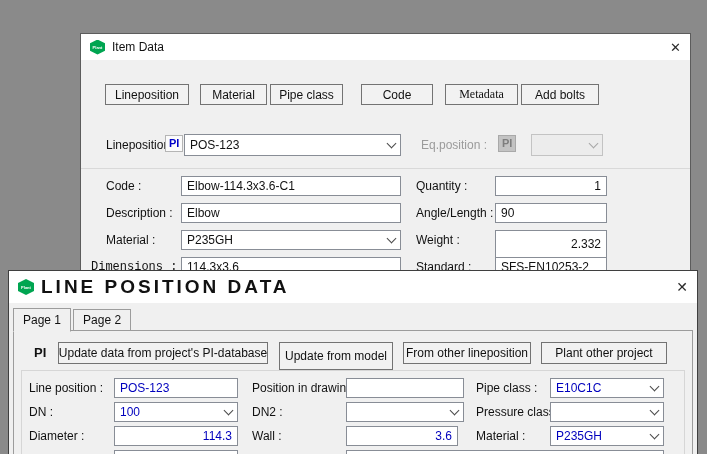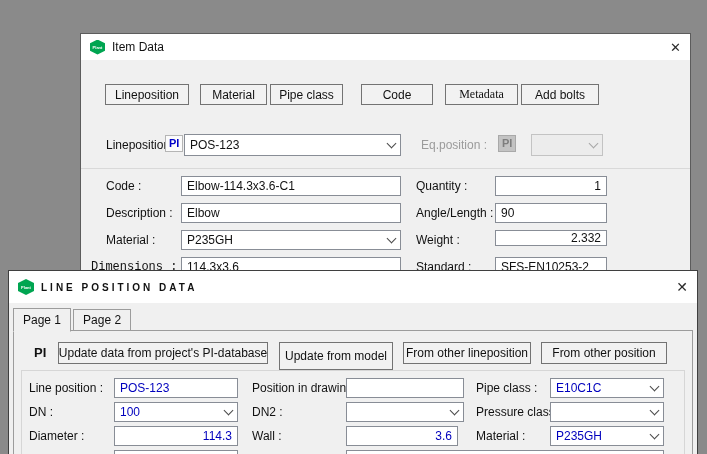--- a/index.html
+++ b/index.html
@@ -90,50 +90,50 @@
     <div class="input right" style="left:414px;top:142px;width:112px;height:20px;">
       <span class="val">1</span>
     </div>
 
     <span class="label" style="left:335px;top:172px;">Angle/Length :</span>
     <div class="input" style="left:414px;top:169px;width:112px;height:20px;">
       <span class="val">90</span>
     </div>
 
     <span class="label" style="left:335px;top:199px;">Weight :</span>
-    <div class="input right" style="left:414px;top:196px;width:112px;height:16px;padding-left:20px;">
+    <div class="input right" style="left:414px;top:196px;width:112px;height:28px;padding-left:20px;">
       <span class="val">2.332</span>
     </div>
 
     <span class="label" style="left:335px;top:226px;">Standard :</span>
     <div class="input" style="left:414px;top:223px;width:112px;height:20px;">
       <span class="val">SFS-EN10253-2</span>
     </div>
   </div>
 
   <div class="dialog" style="left:8px;top:245px;width:690px;height:202px;border:1px solid #3f3f3f;z-index:5;">
     <div class="titlebar" style="height:32px;">
       <span class="hex" style="width:16px;height:16px;">
           <span>Plant</span>
         </span>
-      <span style="font-size:10px;font-weight:600;letter-spacing:3px;">LINE POSITION DATA</span>
+      <span style="font-size:19px;font-weight:600;letter-spacing:3px;">LINE POSITION DATA</span>
       <span class="close" style="font-size:14px;">✕</span>
     </div>
 
     <div class="tabs">
       <div class="tab active">Page 1</div>
       <div class="tab">Page 2</div>
     </div>
     <div class="page"></div>
 
     <span class="label blue" style="left:25px;top:74px;font-size:13px;font-weight:bold;z-index:2;">PI</span>
     <div class="btn" style="left:49px;top:71px;width:210px;height:22px;z-index:2;">Update data from project's PI-database</div>
     <div class="btn" style="left:270px;top:71px;width:114px;height:28px;z-index:2;">Update from model</div>
     <div class="btn" style="left:394px;top:71px;width:128px;height:22px;z-index:2;">From other lineposition</div>
-    <div class="btn" style="left:532px;top:71px;width:126px;height:22px;z-index:2;">From other position</div>
+    <div class="btn" style="left:532px;top:71px;width:126px;height:22px;z-index:2;">Plant other project</div>
 
     <div class="groupbox"></div>
 
     <span class="label" style="left:20px;top:110px;z-index:2;">Line position :</span>
     <div class="input" style="left:105px;top:107px;width:124px;height:20px;z-index:2;">
       <span class="val blue">POS-123</span>
     </div>
 
     <span class="label" style="left:20px;top:134px;z-index:2;">DN :</span>
     <div class="input" style="left:105px;top:131px;width:124px;height:20px;z-index:2;gap:24px;">

